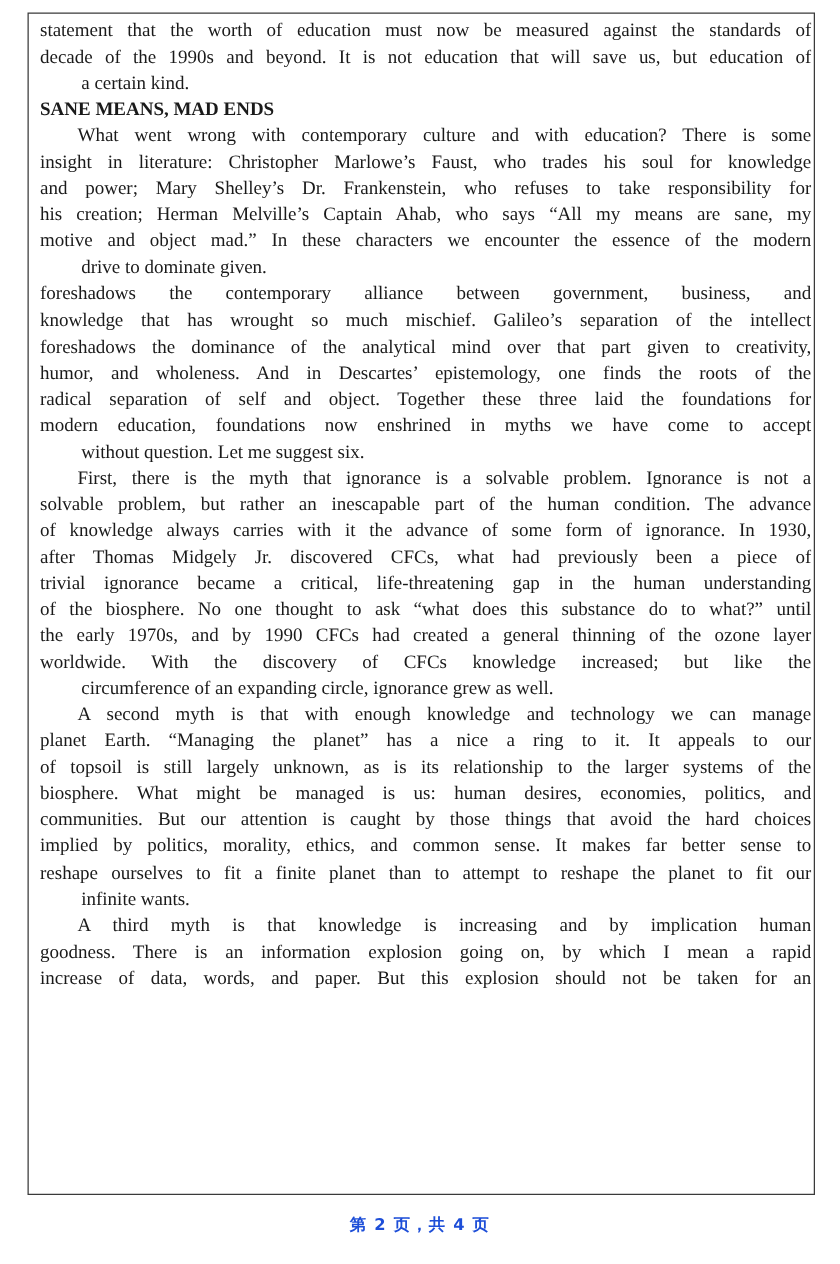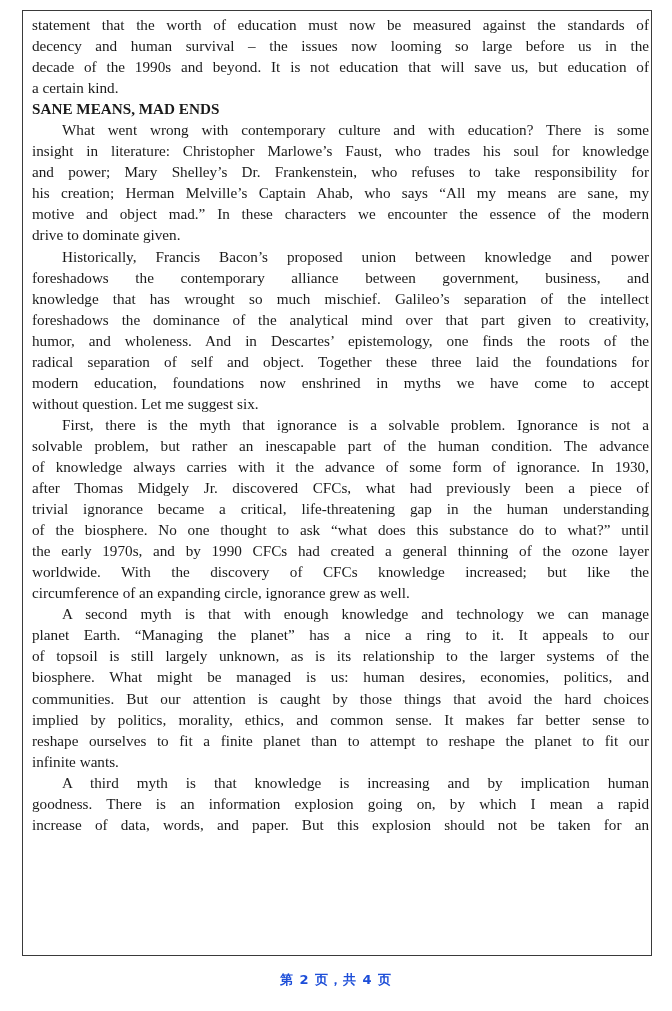--- a/index.html
+++ b/index.html
@@ -29,20 +29,21 @@
       font-size: 15.2px;
       line-height: 21.05px;
       height: 21.05px;
       white-space: nowrap;
       text-align: justify;
       text-align-last: justify;
       overflow: hidden;
     }
     .line.last {
       text-align-last: left;
+      margin-left: 33px;
     }
     .line.indent {
       text-indent: 30px;
     }
     .heading {
       font-weight: bold;
       font-size: 15.2px;
       line-height: 21.05px;
       height: 21.05px;
       text-align-last: left;
@@ -59,38 +60,36 @@
       color: #1d4ed8;
       letter-spacing: 1px;
     }
   </style>
 </head>
 <body>
 
 <div class="page-box">
   <div>
     <div class="line">statement that the worth of education must now be measured against the standards of</div>
-    <div class="line">decency and human survival – the issues now looming so large before us in the</div>
     <div class="line">decade of the 1990s and beyond. It is not education that will save us, but education of</div>
     <div class="line last">a certain kind.</div>
   </div>
 
   <div class="heading">SANE MEANS, MAD ENDS</div>
 
   <div>
     <div class="line indent">What went wrong with contemporary culture and with education? There is some</div>
     <div class="line">insight in literature: Christopher Marlowe’s Faust, who trades his soul for knowledge</div>
     <div class="line">and power; Mary Shelley’s Dr. Frankenstein, who refuses to take responsibility for</div>
     <div class="line">his creation; Herman Melville’s Captain Ahab, who says “All my means are sane, my</div>
     <div class="line">motive and object mad.” In these characters we encounter the essence of the modern</div>
     <div class="line last">drive to dominate given.</div>
   </div>
 
   <div>
-    <div class="line indent">Historically, Francis Bacon’s proposed union between knowledge and power</div>
     <div class="line">foreshadows the contemporary alliance between government, business, and</div>
     <div class="line">knowledge that has wrought so much mischief. Galileo’s separation of the intellect</div>
     <div class="line">foreshadows the dominance of the analytical mind over that part given to creativity,</div>
     <div class="line">humor, and wholeness. And in Descartes’ epistemology, one finds the roots of the</div>
     <div class="line">radical separation of self and object. Together these three laid the foundations for</div>
     <div class="line">modern education, foundations now enshrined in myths we have come to accept</div>
     <div class="line last">without question. Let me suggest six.</div>
   </div>
 
   <div>

